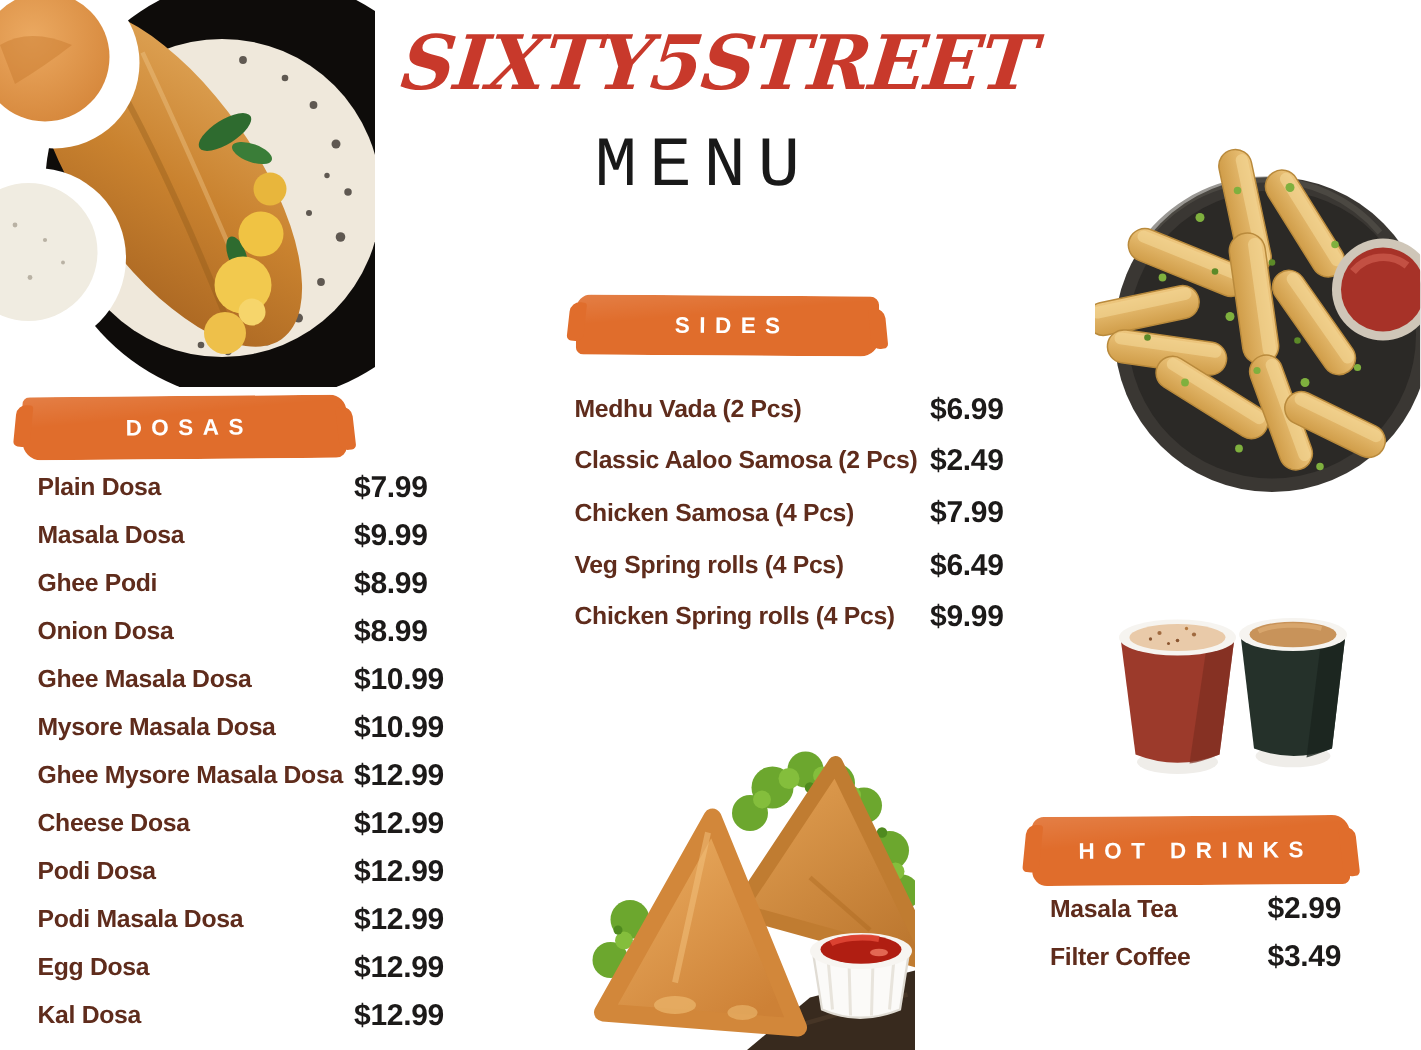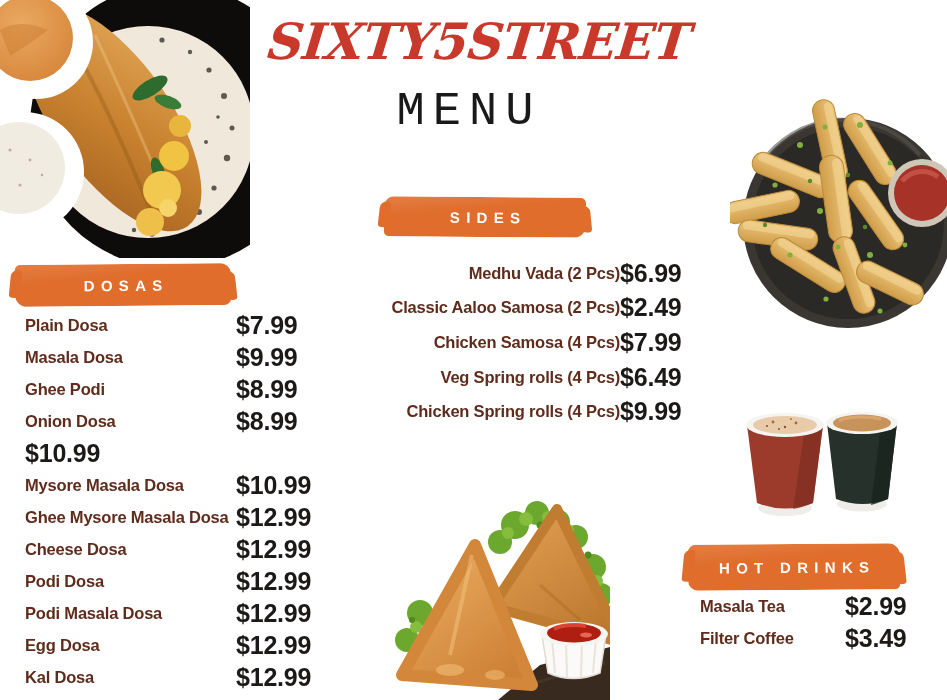--- a/index.html
+++ b/index.html
@@ -31,26 +31,26 @@
   }
   .banner::before{left:-5px;top:5px;bottom:9px;border-radius:7px 2px 5px 3px;transform:rotate(6deg);}
   .banner::after{right:-5px;top:8px;bottom:5px;border-radius:2px 7px 3px 6px;transform:rotate(-6deg);}
   .banner-dosas{left:15px;top:264px;width:216px;height:42px;border-radius:5px 11px 7px 12px;transform:rotate(-.5deg);}
   .banner-sides{left:384px;top:197px;width:202px;height:40px;border-radius:10px 6px 12px 5px;transform:rotate(.4deg);}
   .banner-drinks{left:688px;top:544px;width:212px;height:46px;border-radius:8px 12px 5px 10px;transform:rotate(-.4deg);}
   
   .list{position:absolute;display:flex;flex-direction:column;}
   .row{display:flex;align-items:center;white-space:nowrap;}
   .iname{color:#5f2c1c;font-weight:700;font-size:16.5px;letter-spacing:-.2px;}
-  .iprice{color:#1c1a19;font-weight:700;font-size:25px;letter-spacing:-.2px;}
+  .iprice{color:#1c1a19;font-weight:700;font-size:20px;letter-spacing:-.2px;}
   .list-dosas{left:25px;top:309px;}
   .list-dosas .row{height:32px;}
   .list-dosas .iname{width:211px;}
   .list-sides{left:383px;top:256px;}
-  .list-sides .row{height:34.6px;text-align:right;}
+  .list-sides .row{height:34.6px;}
   .list-sides .iname{width:237px;}
   .list-drinks{left:700px;top:590px;}
   .list-drinks .row{height:32px;}
   .list-drinks .iname{width:145px;}
   
   .photo{position:absolute;display:block;}
   .photo-dosa{left:0;top:0;}
   .photo-rolls{left:730px;top:85px;}
   .photo-cups{left:735px;top:395px;}
   .photo-samosa{left:390px;top:495px;}
@@ -243,20 +243,21 @@
       </div>
     <div class="row">
         <span class="iname">Ghee Podi</span>
         <span class="iprice">$8.99</span>
       </div>
     <div class="row">
         <span class="iname">Onion Dosa</span>
         <span class="iprice">$8.99</span>
       </div>
     <div class="row">
+        <span class="iname">Ghee Masala Dosa</span>
         <span class="iprice">$10.99</span>
       </div>
     <div class="row">
         <span class="iname">Mysore Masala Dosa</span>
         <span class="iprice">$10.99</span>
       </div>
     <div class="row">
         <span class="iname">Ghee Mysore Masala Dosa</span>
         <span class="iprice">$12.99</span>
       </div>

